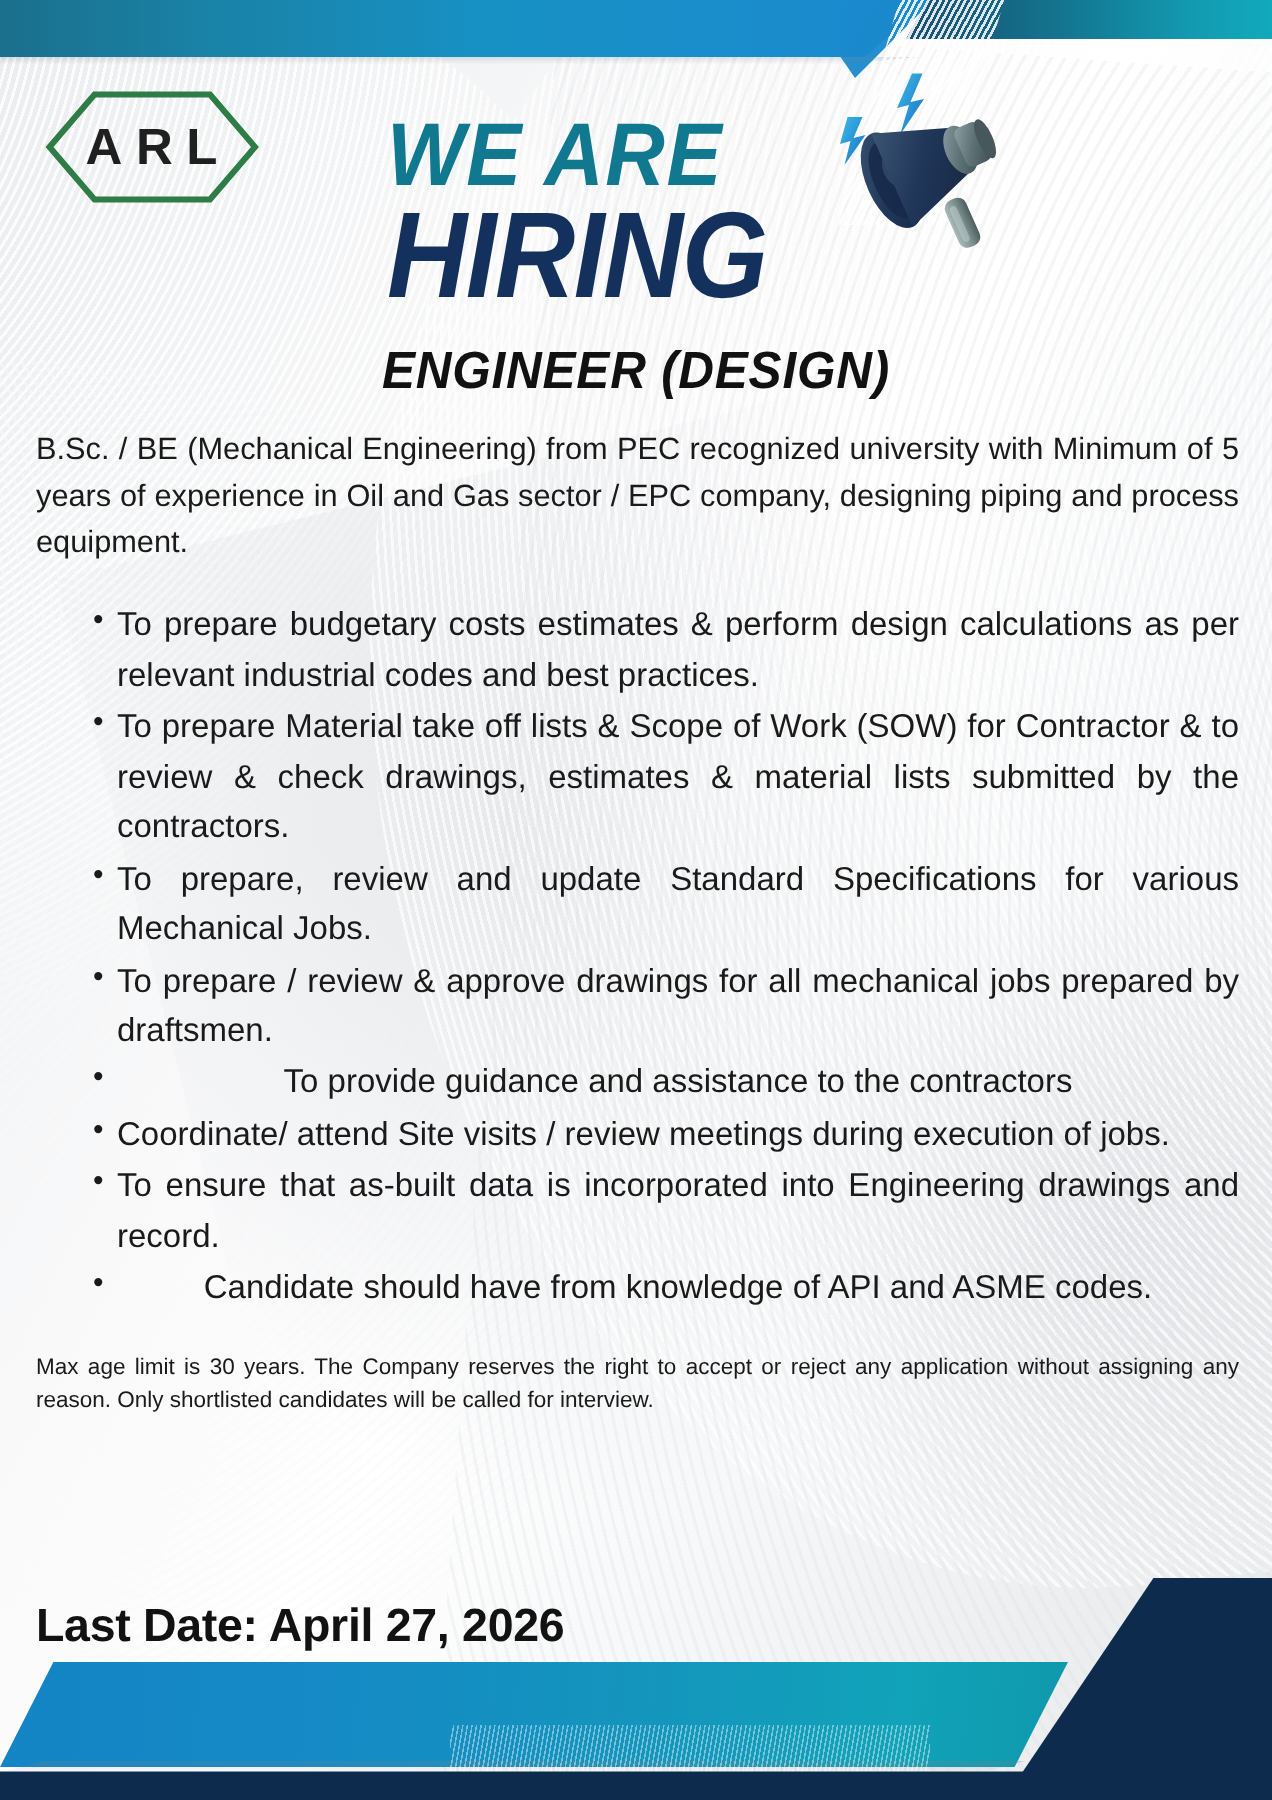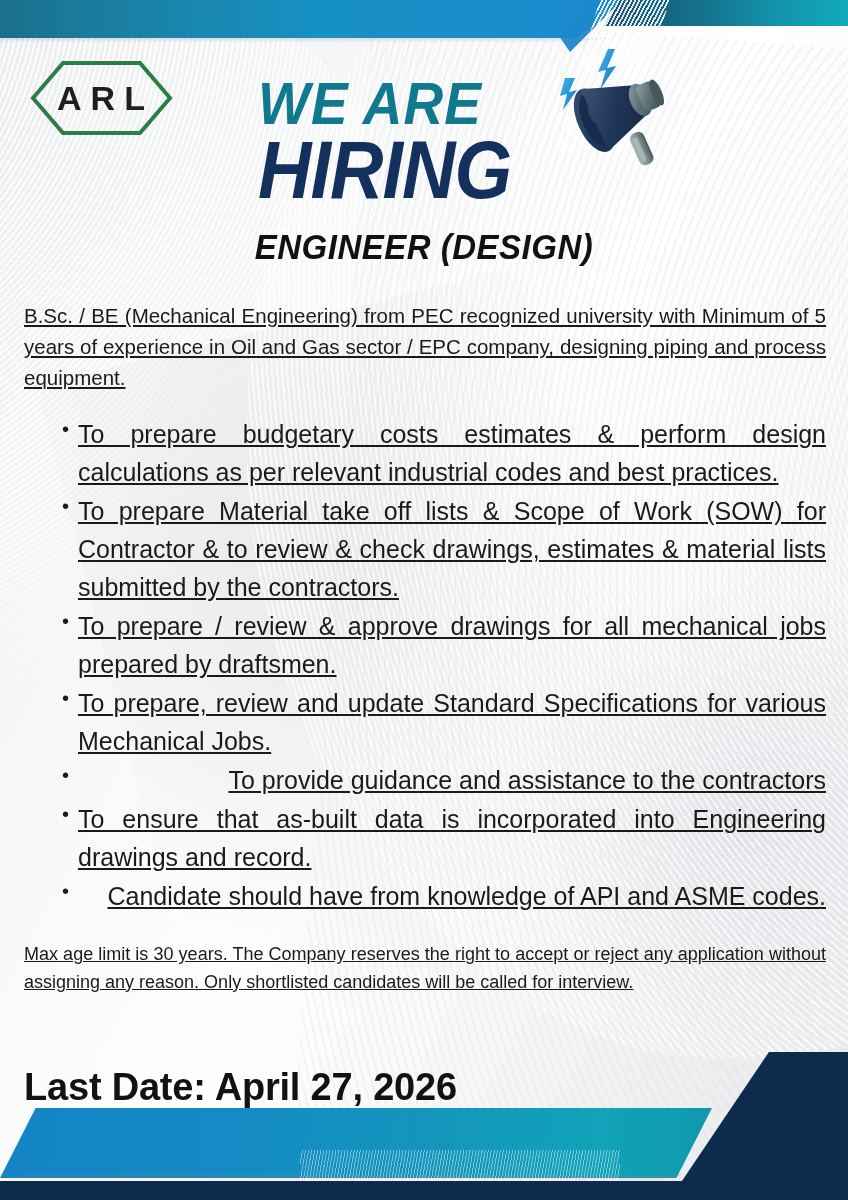--- a/index.html
+++ b/index.html
@@ -225,69 +225,68 @@
     font-style: italic;
     font-size: 33px;
     letter-spacing: 0.5px;
     color: #111111;
     transform: scaleY(1.06);
   }
 
   
   .content {
     position: absolute;
-    left: 24px; top: 300px;
+    left: 24px; top: 284px;
     width: 802px;
     color: #1a1a1a;
-    text-decoration: underline;
   }
   .intro {
     font-size: 20.5px;
     line-height: 1.52;
     text-align: justify;
     margin: 0;
     color: #1a1a1a;
   }
   ul.duties {
     margin: 22px 0 0 0;
     padding-left: 38px;
     list-style: none;
   }
   ul.duties li {
     position: relative;
-    font-size: 25px;
+    font-size: 22px;
     line-height: 1.52;
     text-align: justify;
     margin-bottom: 1px;
     padding-left: 16px;
   }
   ul.duties li::before {
     content: "•";
     position: absolute;
     left: 0;
     top: -1px;
     font-size: 20px;
     color: #1a1a1a;
   }
-  ul.duties li.nojustify { text-align: right; }
+  ul.duties li.nojustify { text-align: center; }
   .closing {
     margin: 26px 0 0 0;
-    font-size: 18px;
+    font-size: 15px;
     line-height: 1.52;
     text-align: justify;
     color: #1a1a1a;
   }
 
   
   .last-date {
     position: absolute;
     left: 24px; top: 1066px;
     font-family: "Liberation Sans", sans-serif;
     font-weight: bold;
-    font-size: 38px;
+    font-size: 31px;
     letter-spacing: -0.2px;
     color: #121212;
   }
 
   
   .footer-navy {
     position: absolute;
     left: 640px; top: 1052px;
     width: 208px; height: 148px;
     background: #0d2c4d;
@@ -399,23 +398,24 @@
   </div>
 
   <div class="job-title">ENGINEER (DESIGN)</div>
 
   <div class="content">
     <p class="intro">B.Sc. / BE (Mechanical Engineering) from PEC recognized university with Minimum of 5 years of experience in Oil and Gas sector / EPC company, designing piping and process equipment.</p>
 
     <ul class="duties">
       <li>To prepare budgetary costs estimates &amp; perform design calculations as per relevant industrial codes and best practices.</li>
       <li>To prepare Material take off lists &amp; Scope of Work (SOW) for Contractor &amp; to review &amp; check drawings, estimates &amp; material lists submitted by the contractors.</li>
+      <li>To prepare, review and update Standard Specifications for various Mechanical Jobs.</li>
       <li>To prepare / review &amp; approve drawings for all mechanical jobs prepared by draftsmen.</li>
-      <li>To prepare, review and update Standard Specifications for various Mechanical Jobs.</li>
       <li class="nojustify">To provide guidance and assistance to the contractors</li>
+      <li>Coordinate/ attend Site visits / review meetings during execution of jobs.</li>
       <li>To ensure that as-built data is incorporated into Engineering drawings and record.</li>
       <li class="nojustify">Candidate should have from knowledge of API and ASME codes.</li>
     </ul>
 
     <p class="closing">Max age limit is 30 years. The Company reserves the right to accept or reject any application without assigning any reason. Only shortlisted candidates will be called for interview.</p>
   </div>
 
   <div class="last-date">Last Date: April 27, 2026</div>
 
   <div class="footer-navy"></div>

